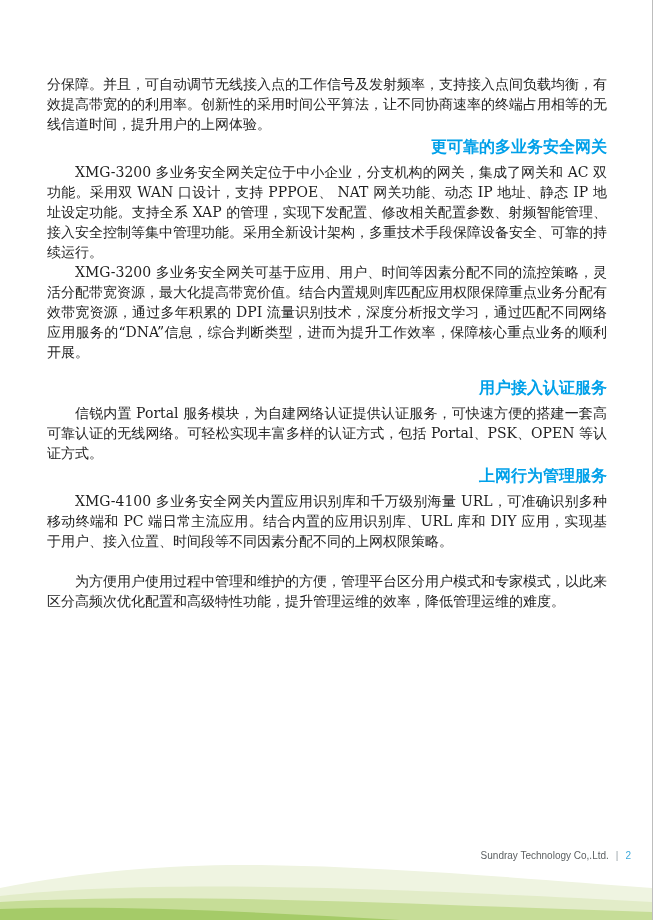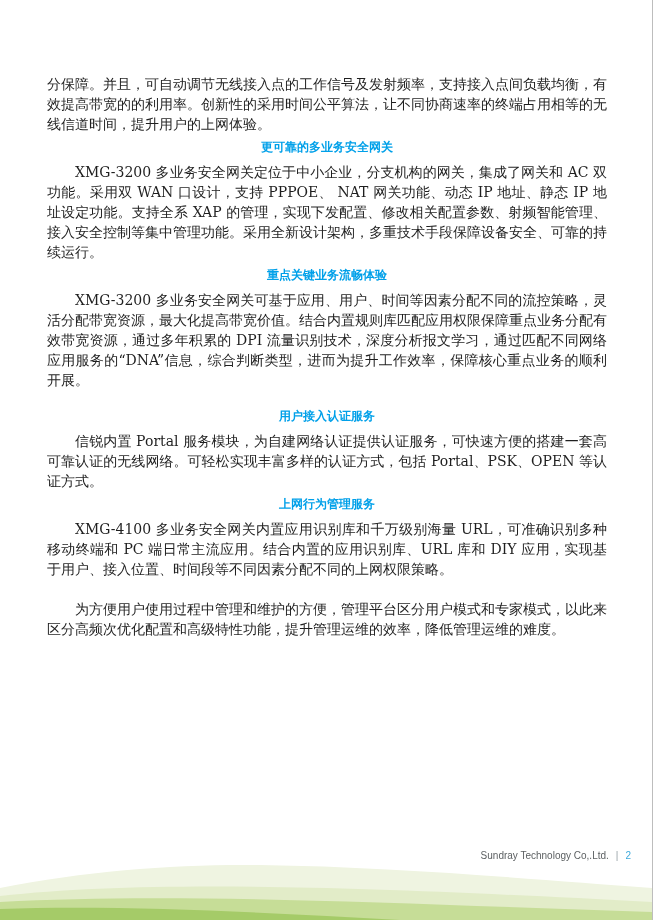--- a/index.html
+++ b/index.html
@@ -29,26 +29,26 @@
     text-align: justify;
   }
   .content p {
     margin: 0;
   }
   .content p.indent {
     text-indent: 2em;
   }
   .section-heading {
     font-family: "DejaVu Sans", "Liberation Sans", sans-serif;
-    font-size: 12px;
+    font-size: 16px;
     font-weight: bold;
     line-height: 20px;
     color: var(--heading, #00A0E9);
     margin: 3px 0 5px 0;
-    text-align: center;
+    text-align: right;
   }
   .section-heading.big-gap {
     margin-top: 16px;
   }
   .closing {
     margin-top: 20px !important;
   }
   .footer {
     position: absolute;
     top: 850px;
@@ -86,21 +86,20 @@
   <div class="content">
 
     <p>分保障。并且，可自动调节无线接入点的工作信号及发射频率，支持接入点间负载均衡，有效提高带宽的的利用率。创新性的采用时间公平算法，让不同协商速率的终端占用相等的无线信道时间，提升用户的上网体验。</p>
 
     <div>
       <h3 class="section-heading">更可靠的多业务安全网关</h3>
       <p class="indent">XMG-3200 多业务安全网关定位于中小企业，分支机构的网关，集成了网关和 AC 双功能。采用双 WAN 口设计，支持 PPPOE、 NAT 网关功能、动态 IP 地址、静态 IP 地址设定功能。支持全系 XAP 的管理，实现下发配置、修改相关配置参数、射频智能管理、 接入安全控制等集中管理功能。采用全新设计架构，多重技术手段保障设备安全、可靠的持续运行。</p>
     </div>
 
     <div>
-      <h3 class="section-heading">重点关键业务流畅体验</h3>
       <p class="indent">XMG-3200 多业务安全网关可基于应用、用户、时间等因素分配不同的流控策略，灵活分配带宽资源，最大化提高带宽价值。结合内置规则库匹配应用权限保障重点业务分配有效带宽资源，通过多年积累的 DPI 流量识别技术，深度分析报文学习，通过匹配不同网络应用服务的“DNA”信息，综合判断类型，进而为提升工作效率，保障核心重点业务的顺利开展。</p>
     </div>
 
     <div>
       <h3 class="section-heading big-gap">用户接入认证服务</h3>
       <p class="indent">信锐内置 Portal 服务模块，为自建网络认证提供认证服务，可快速方便的搭建一套高可靠认证的无线网络。可轻松实现丰富多样的认证方式，包括 Portal、PSK、OPEN 等认证方式。</p>
     </div>
 
     <div>
       <h3 class="section-heading">上网行为管理服务</h3>

